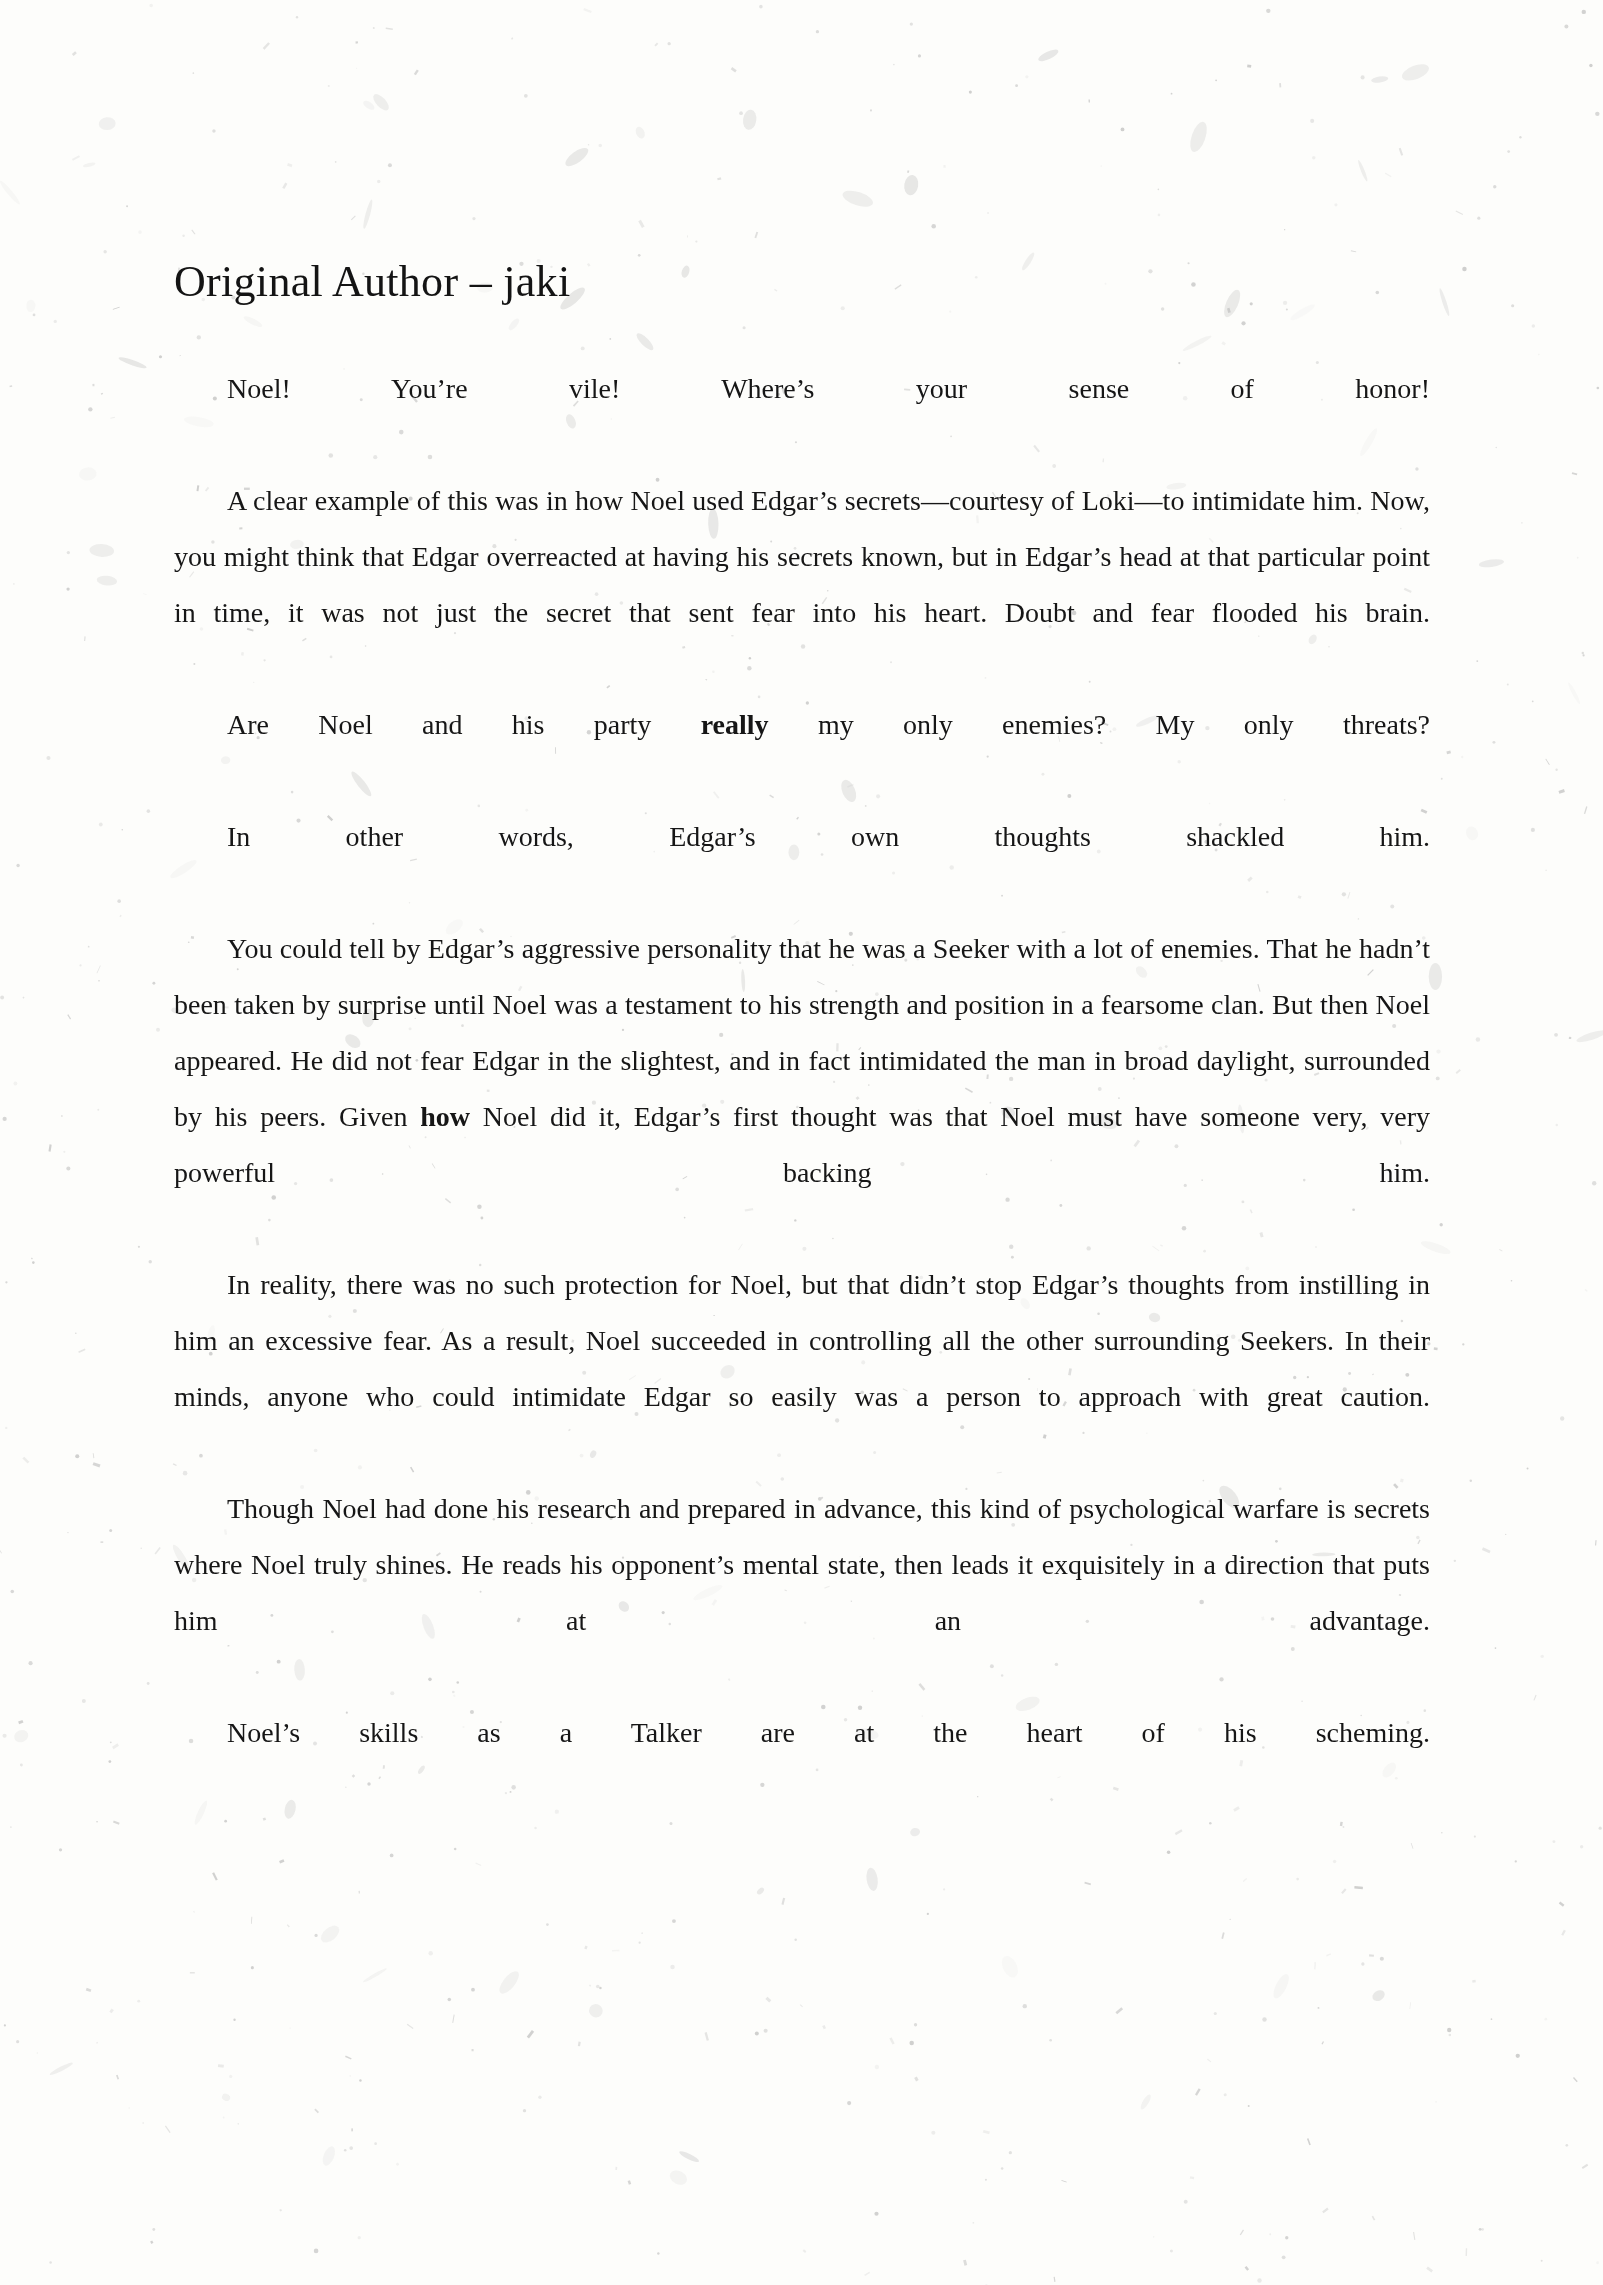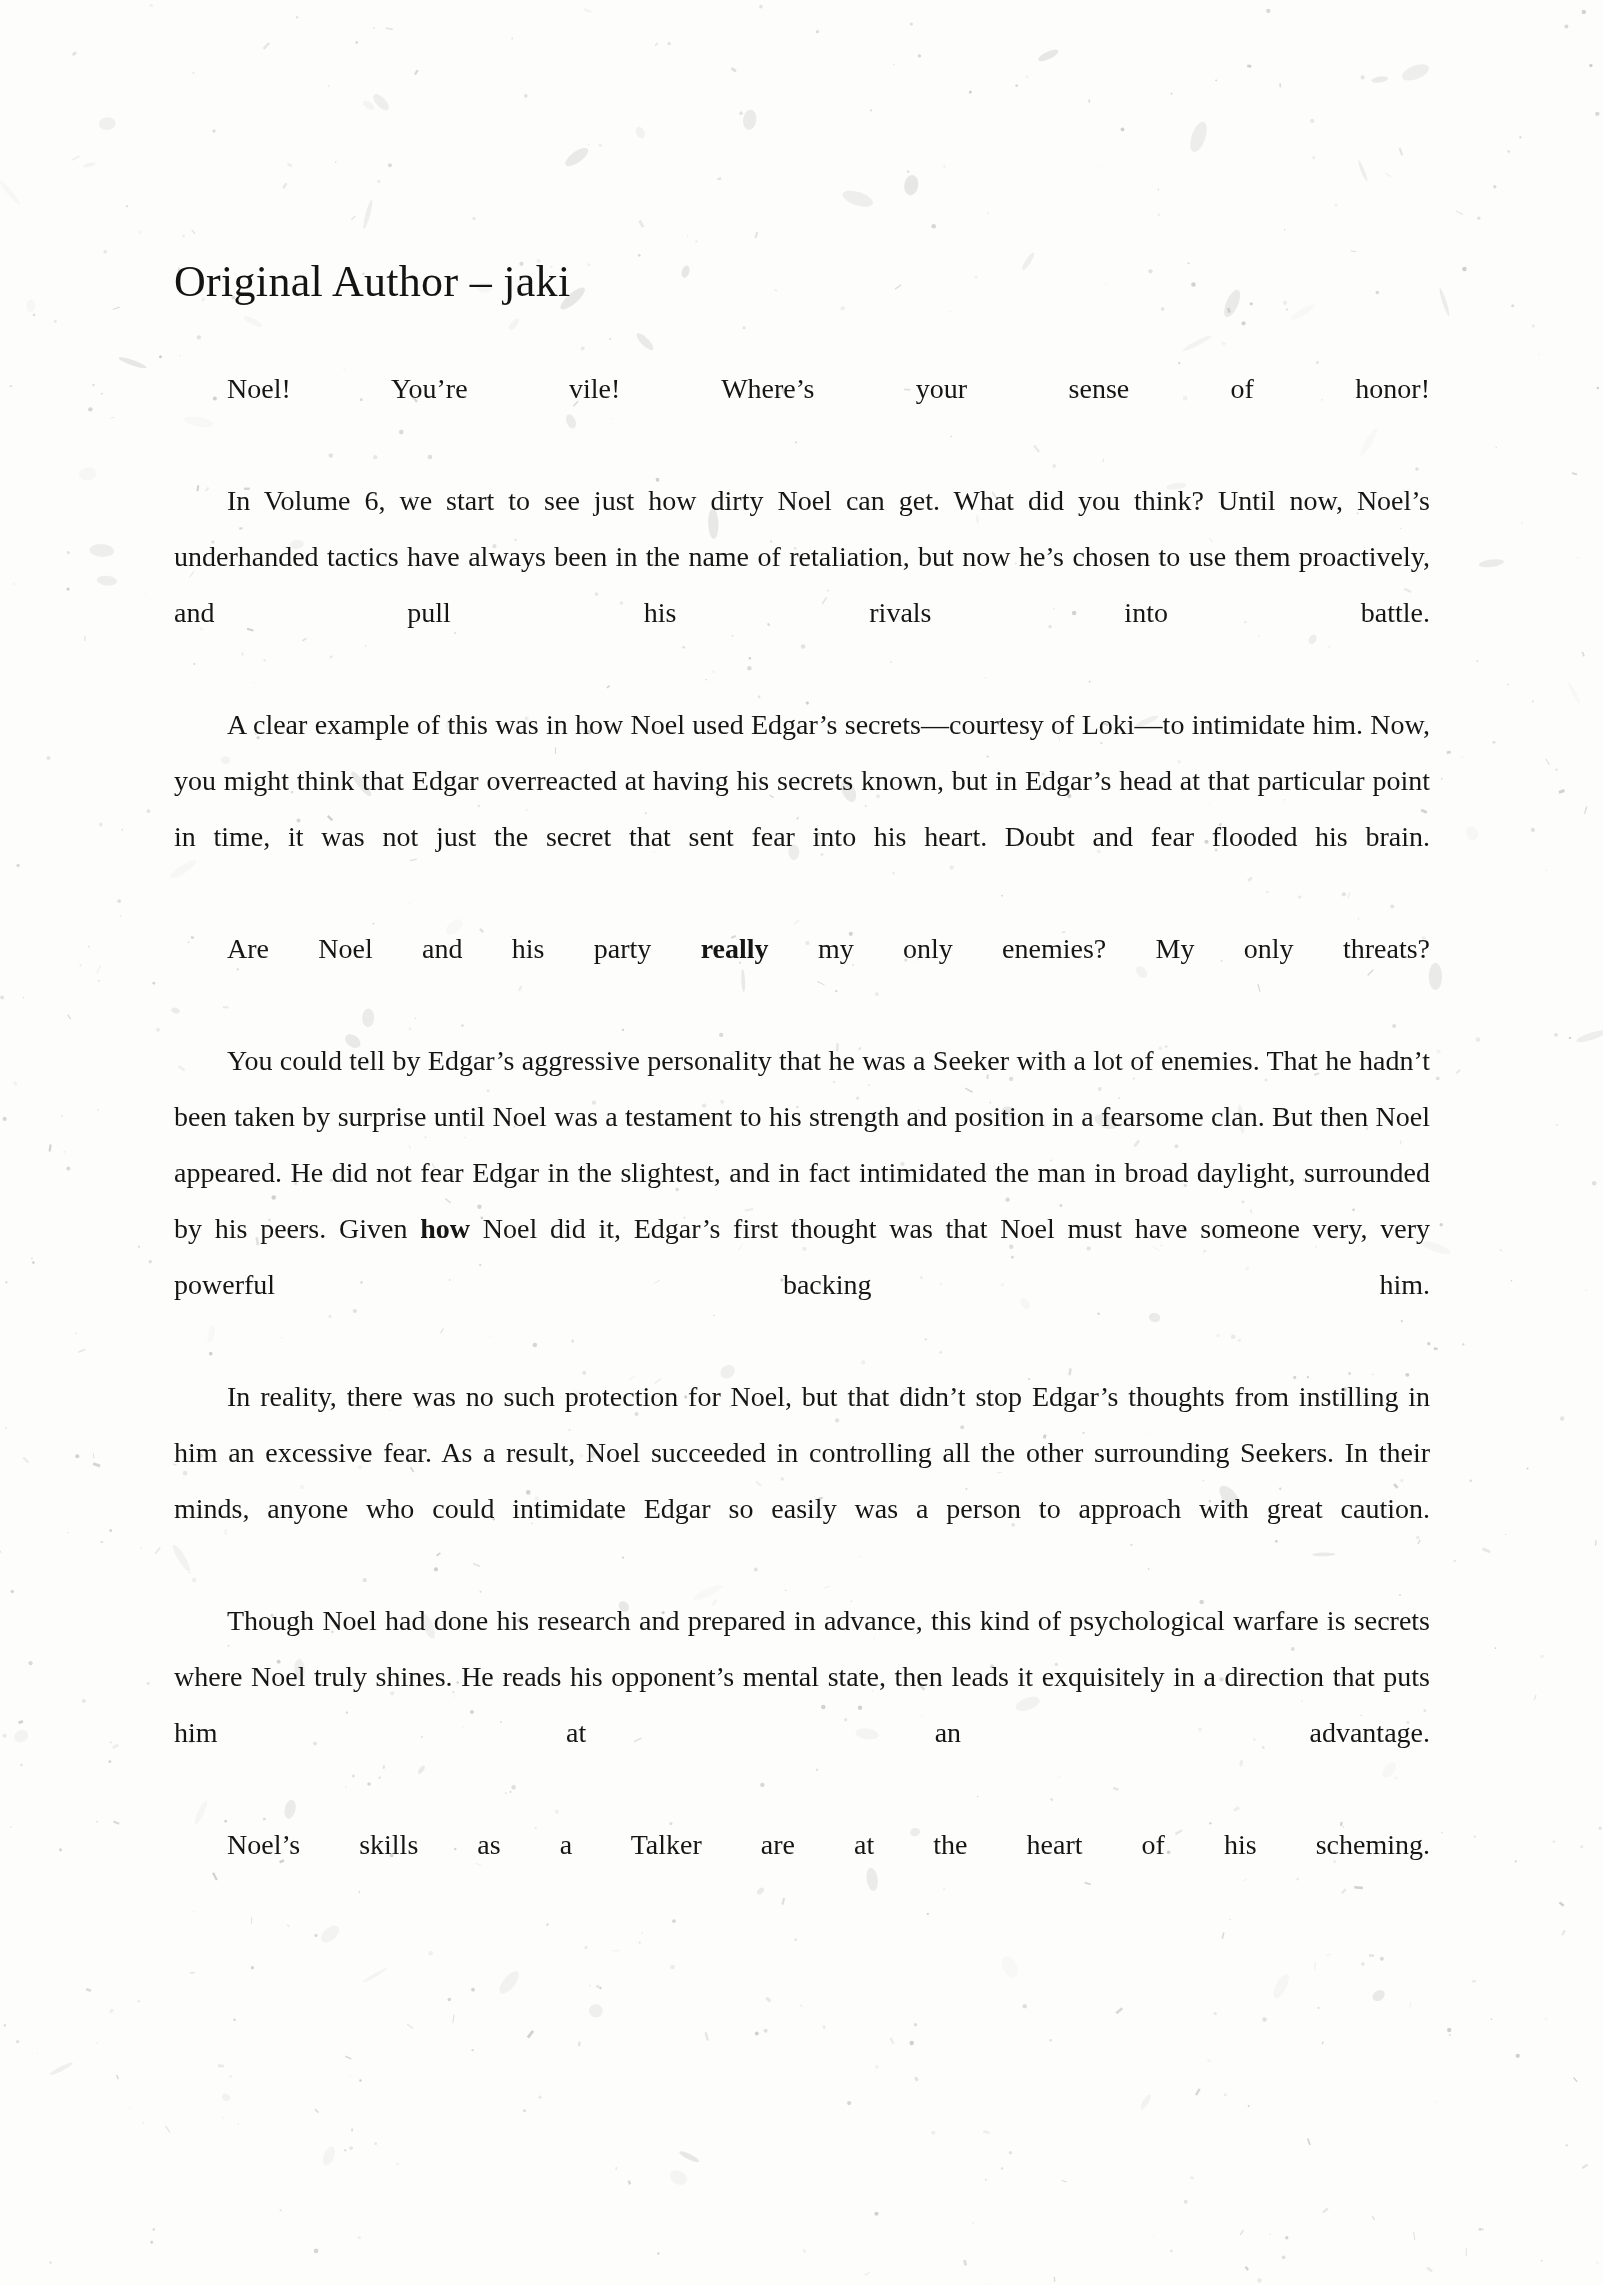--- a/index.html
+++ b/index.html
@@ -971,27 +971,27 @@
       <rect x="1279.4" y="1280.6" width="8.2" height="3.2" fill="#9a9a9a" opacity="0.26" transform="rotate(126 1279.4 1280.6)"></rect>
       <rect x="1766.3" y="2330.6" width="6.5" height="1.6" fill="#9a9a9a" opacity="0.47" transform="rotate(49 1766.3 2330.6)"></rect>
       <circle cx="604.4" cy="292.7" r="2.29" fill="#9a9a9a" opacity="0.17"></circle>
       <circle cx="316.2" cy="1501.1" r="1.11" fill="#9a9a9a" opacity="0.15"></circle>
     </svg>
 
   <div id="content">
     <h1 class="doc-title">Original Author – jaki</h1>
 
     <p class="para">Noel! You’re vile! Where’s your sense of honor!</p>
-    <p class="para">In Volume 6, we start to see just how dirty Noel can get. What did you think? Until now, Noel’s underhanded tactics have always been in the name of retaliation, but now he’s chosen to use them proactively, and pull his rivals into battle.</p>
     <p class="para">A clear example of this was in how Noel used Edgar’s secrets—courtesy of Loki—to intimidate him. Now, you might think that Edgar overreacted at having his secrets known, but in Edgar’s head at that particular point in time, it was not just the secret that sent fear into his heart. Doubt and fear flooded his brain.</p>
 
     <p class="para italic">
       <span>Are Noel and his party </span><span class="bold">really</span><span> my only enemies? My only threats?</span>
     </p>
 
+    <p class="para">In other words, Edgar’s own thoughts shackled him.</p>
 
     <p class="para">
       <span>You could tell by Edgar’s aggressive personality that he was a Seeker with a lot of enemies. That he hadn’t been taken by surprise until Noel was a testament to his strength and position in a fearsome clan. But then Noel appeared. He did not fear Edgar in the slightest, and in fact intimidated the man in broad daylight, surrounded by his peers. Given </span><span class="bold-italic">how</span><span> Noel did it, Edgar’s first thought was that Noel must have someone very, very powerful backing him.</span>
     </p>
 
     <p class="para">In reality, there was no such protection for Noel, but that didn’t stop Edgar’s thoughts from instilling in him an excessive fear. As a result, Noel succeeded in controlling all the other surrounding Seekers. In their minds, anyone who could intimidate Edgar so easily was a person to approach with great caution.</p>
     <p class="para">Though Noel had done his research and prepared in advance, this kind of psychological warfare is secrets where Noel truly shines. He reads his opponent’s mental state, then leads it exquisitely in a direction that puts him at an advantage.</p>
     <p class="para">Noel’s skills as a Talker are at the heart of his scheming.</p>
   </div>
 </div>

